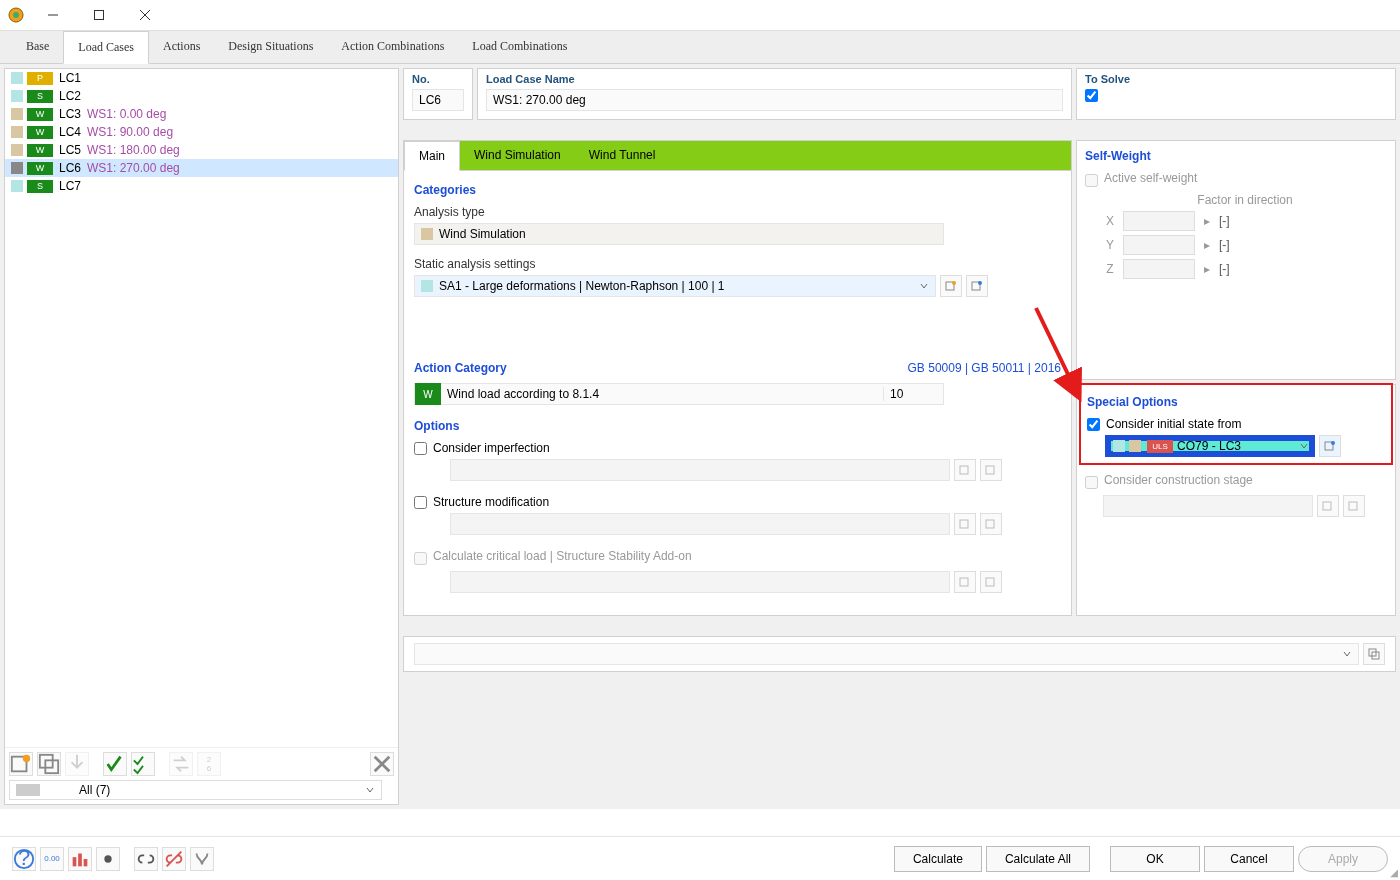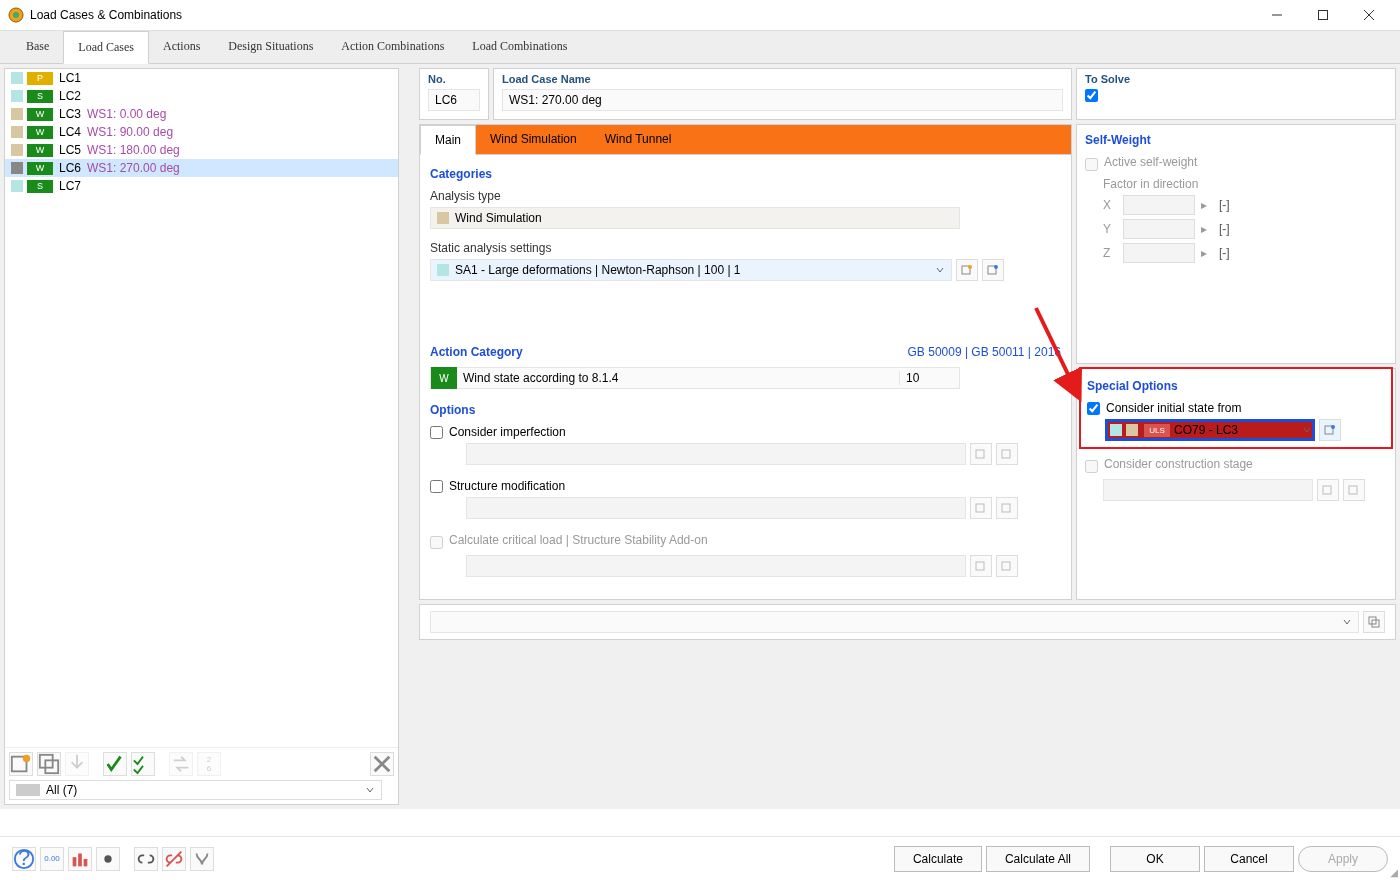--- a/index.html
+++ b/index.html
@@ -13,21 +13,21 @@
 .titlebar .win-btn svg { width:10px; height:10px; stroke:#333; }
 
 
 .tabstrip { display:flex; background:#eeeeee; border-top:1px solid #e0e0e0; border-bottom:1px solid #d0d0d0; padding-left:12px; }
 .tabstrip .tab { padding:8px 14px; color:#333; cursor:pointer;font-family:Liberation Serif, serif; }
 .tabstrip .tab.active { background:#fff; border:1px solid #d0d0d0; border-bottom:1px solid #fff; margin-bottom:-1px; }
 
 
 .main { display:flex; height:745px; background:#f0f0f0; padding:4px; gap:4px; }
 .left-pane { width:395px; background:#fff; display:flex; flex-direction:column; border:1px solid #d0d0d0; }
-.right-pane { flex:1; display:flex; flex-direction:column; gap:4px;margin-left:16px; }
+.right-pane { flex:1; display:flex; flex-direction:column; gap:20px; }
 
 
 .pane-title { color:#23527c; font-weight:600; padding:6px 8px; }
 .list-body { flex:1; overflow:auto; }
 .list-row { display:flex; align-items:center; height:18px; padding-left:6px; cursor:pointer; gap:2px; }
 .list-row.sel { background:#cfe8ff; }
 .chip { width:12px; height:12px; display:inline-block; }
 .chip.cy { background:#b3e5e5; }
 .chip.w { background:#d9c7a3; }
 .chip.gy { background:#888; }
@@ -53,21 +53,21 @@
 .field-box { background:#fff; border:1px solid #d0d0d0; padding:4px 8px 8px 8px; }
 .field-box.no { width:70px; }
 .field-box.name { flex:1; }
 .field-box.solve { width:320px; }
 .flabel { color:#23527c; font-weight:600; margin-bottom:4px; display:block; font-size:11px; }
 .finput { height:22px; border:1px solid #e5e5e5; background:#fafafa; padding:0 6px; display:flex; align-items:center; width:100%; }
 
 
 .subwrap { background:#fff; border:1px solid #d0d0d0; flex:1; display:flex; flex-direction:column; }
 .subhdr { display:flex; gap:4px; }
-.subtabs { display:flex; background:#f97316; border-bottom:1px solid #d0d0d0; }
+.subtabs { display:flex; background:#84cc16; border-bottom:1px solid #d0d0d0; }
 .subtabs .tab { padding:7px 14px; cursor:pointer; }
 .subtabs .tab.active { background:#fff; border:1px solid #d0d0d0; border-bottom:1px solid #fff; margin-bottom:-1px; }
 
 .cols { display:flex; flex:1; }
 .col-main { flex:1; padding:8px 10px; }
 
 .section-title { color:#1d4ed8; font-weight:600; margin:4px 0 8px 0; }
 .lbl { color:#333; margin-bottom:4px; display:block; }
 .lbl.dis { color:#999; }
 .combo { display:flex; align-items:center; height:22px; border:1px solid #e5e5e5; background:#f4f2ee; padding:0 6px; gap:6px; }
@@ -91,21 +91,21 @@
 .optgrp .combo { margin-left:18px; width:500px; }
 .optgrp .row-inline { margin-left:18px; }
 
 .sw-row { display:flex; align-items:center; gap:6px; margin-bottom:4px; color:#999; }
 .sw-row .axis { width:14px; }
 .sw-row .spin { width:72px; height:20px; border:1px solid #ddd; background:#f4f4f4; }
 .sw-row .arrow { width:12px; }
 .sw-row .unit { color:#555; }
 
 .redbox { border:2.5px solid #e31b1b; padding:6px; margin:-6px; }
-.special-combo { display:flex; align-items:center; height:22px; border:3px solid #1d4ed8; background:#b91c1c; margin-left:18px; width:210px; gap:4px; padding-left:2px; }
+.special-combo { display:flex; align-items:center; height:22px; border:6px solid #1d4ed8; background:#5eead4; margin-left:18px; width:210px; gap:4px; padding-left:2px; }
 
 .comment-row { background:#fff; border:1px solid #d0d0d0; padding:6px 10px; display:flex; flex-direction:column; gap:4px; }
 .comment-row .row-inline { width:100%; }
 .comment-row .combo { flex:1; background:#fafafa; }
 
 
 .bottombar { position:absolute; bottom:0; left:0; right:0; height:44px; display:flex; align-items:center; padding:0 12px; background:#fff; gap:4px; border-top:1px solid #e5e5e5; }
 .bottombar .btn { height:26px; padding:0 18px; border:1px solid #bbb; background:#f9f9f9; cursor:pointer; display:flex; align-items:center; }
 .bottombar .btn.dis { color:#aaa;border-radius:13px; }
 
@@ -118,21 +118,20 @@
 </head>
 <body>
 
 <div class="titlebar">
   <span class="app-icon">
     <svg viewBox="0 0 16 16">
         <circle cx="8" cy="8" r="7" fill="#f0a020" stroke="#806000"></circle>
         <circle cx="8" cy="8" r="3" fill="#4a6"></circle>
       </svg>
   </span>
-  <span class="title">Load Cases &amp; Combinations</span>
   <div class="win-btn">
       <svg viewBox="0 0 10 10">
         <line x1="0" y1="5" x2="10" y2="5" stroke-width="1"></line>
       </svg>
     </div>
   <div class="win-btn">
       <svg viewBox="0 0 10 10">
         <rect x="0.5" y="0.5" width="9" height="9" fill="none" stroke-width="1"></rect>
       </svg>
     </div>
@@ -239,21 +238,21 @@
           <span style="font-size:8px;color:#888">2<br>6</span>
         </div>
       <div class="spacer"></div>
       <div class="tbtn">
           <svg viewBox="0 0 12 12">
             <line x1="2" y1="2" x2="10" y2="10" stroke="#888" stroke-width="1.5"></line>
             <line x1="10" y1="2" x2="2" y2="10" stroke="#888" stroke-width="1.5"></line>
           </svg>
         </div>
     </div>
-    <div class="allfilter" style="margin:0 16px 4px 4px;">
+    <div class="allfilter" style="margin:0 16px 4px 4px;gap:33px;">
       <span class="sw"></span>
       <span>All (7)</span>
       <span class="chev">
           <svg viewBox="0 0 10 10">
             <path d="M2 3l3 4 3-4"></path>
           </svg>
         </span>
     </div>
   </div>
 
@@ -318,21 +317,21 @@
           </div>
 
           <div style="height:60px"></div>
           <div style="display:flex;">
             <div class="section-title">Action Category</div>
             <div style="flex:1"></div>
             <div class="section-title" style="font-weight:400">GB 50009 | GB 50011 | 2016</div>
           </div>
           <div class="action-cat" style="width:530px;">
             <span class="w">W</span>
-            <span class="t">Wind state according to 8.1.4</span>
+            <span class="t">Wind load according to 8.1.4</span>
             <span class="n">10</span>
           </div>
 
           <div class="section-title" style="margin-top:14px">Options</div>
 
           <div class="optgrp">
             <div class="chk">
                   <input type="checkbox" style="">
                   <span>Consider imperfection</span>
                 </div>
@@ -394,21 +393,21 @@
       </div>
     </div>
 
     <div style="display:flex; flex-direction:column; gap:4px; width:320px;">
       <div class="field-box" style="flex:0 0 auto; height:240px;">
         <div class="section-title">Self-Weight</div>
         <div class="chk">
               <input type="checkbox" disabled="" style="">
               <span class="lbl dis" style="display:inline">Active self-weight</span>
             </div>
-        <div style="margin-left:18px;">
+        <div style="margin-left:18px;text-align:center;">
           <span class="lbl dis">Factor in direction</span>
           <div class="sw-row">
                 <span class="axis">X</span>
                 <span class="spin"></span>
                 <span class="arrow">▸</span>
                 <span class="unit">[-]</span>
               </div>
           <div class="sw-row">
                 <span class="axis">Y</span>
                 <span class="spin"></span>

